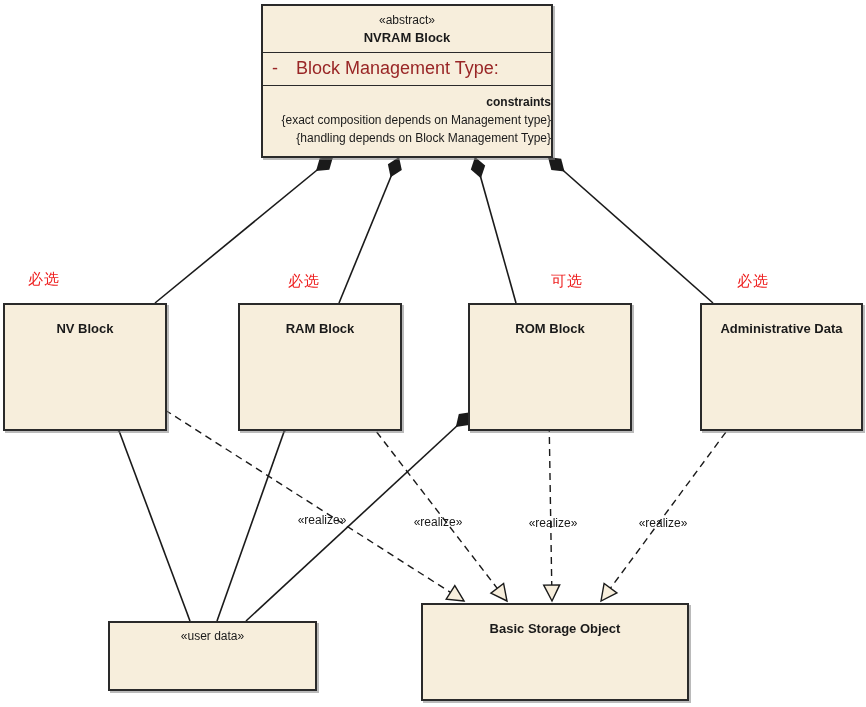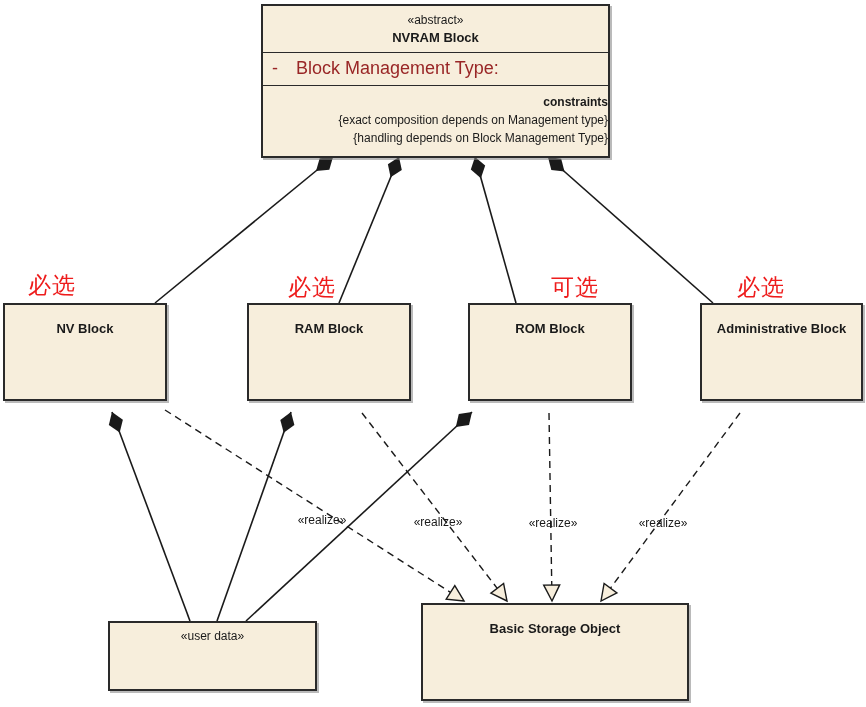--- a/index.html
+++ b/index.html
@@ -6,45 +6,45 @@
   .canvas{
     position:relative;width:866px;height:707px;background:#ffffff;
     font-family:"Liberation Sans",sans-serif;color:#1a1a1a;overflow:hidden;
   }
   #edge-layer{position:absolute;left:0;top:0;width:866px;height:707px;}
   .uml-box{
     position:absolute;background:#f7eedc;border:2px solid #2a2a2a;
     box-shadow:2px 2px 0 rgba(130,130,130,.55);box-sizing:border-box;
   }
   
-  .nvram{left:261px;top:4px;width:349px;height:154px;}
+  .nvram{left:261px;top:4px;width:292px;height:154px;}
   .nvram-title{height:47px;border-bottom:1px solid #2a2a2a;text-align:center;padding-top:7px;box-sizing:border-box;}
   .stereo{font-size:12px;}
   .cls-name{font-size:13px;font-weight:bold;margin-top:3px;}
   .nvram-attr{height:33px;border-bottom:1px solid #2a2a2a;box-sizing:border-box;
     color:#992626;font-size:18px;line-height:31px;padding-left:9px;}
   .attr-dash{display:inline-block;width:24px;}
   .nvram-cons{text-align:right;font-size:12px;padding-top:7px;line-height:18px;}
   .cons-head{font-weight:bold;}
   
-  .blk{top:303px;width:164px;height:98px;text-align:center;}
+  .blk{top:303px;width:164px;height:128px;text-align:center;}
   .blk .cls-name{margin-top:16px;}
   .nvb{left:3px;}
-  .ramb{left:247px;}
+  .ramb{left:238px;}
   .romb{left:468px;}
   .admb{left:700px;width:163px;}
   
   .nvdata{left:108px;top:621px;width:209px;height:70px;text-align:center;}
   .nvdata .stereo{margin-top:6px;}
   .nvdata .cls-name{margin-top:7px;}
   .bso{left:421px;top:603px;width:268px;height:98px;text-align:center;}
   .bso .cls-name{margin-top:16px;}
   
   .ann{
-    position:absolute;font-size:23px;letter-spacing:1px;color:#ee1c1c;
+    position:absolute;font-size:15px;letter-spacing:1px;color:#ee1c1c;
     font-family:"DejaVu Sans","Liberation Sans",sans-serif;white-space:nowrap;
   }
 </style>
 </head>
 <body>
 
 <div class="canvas">
 
   <svg id="edge-layer" viewBox="0 0 866 707">
       <line x1="333" y1="157" x2="155" y2="303" stroke="#1a1a1a" stroke-width="1.6"></line>
@@ -93,21 +93,21 @@
   <div class="uml-box blk nvb">
     <div class="cls-name">NV Block</div>
   </div>
   <div class="uml-box blk ramb">
     <div class="cls-name">RAM Block</div>
   </div>
   <div class="uml-box blk romb">
     <div class="cls-name">ROM Block</div>
   </div>
   <div class="uml-box blk admb">
-    <div class="cls-name">Administrative Block</div>
+    <div class="cls-name">Administrative Data</div>
   </div>
 
   <div class="uml-box nvdata">
     <div class="stereo">«user data»</div>
   </div>
   <div class="uml-box bso">
     <div class="cls-name">Basic Storage Object</div>
   </div>
 
   <div id="ann-layer">

